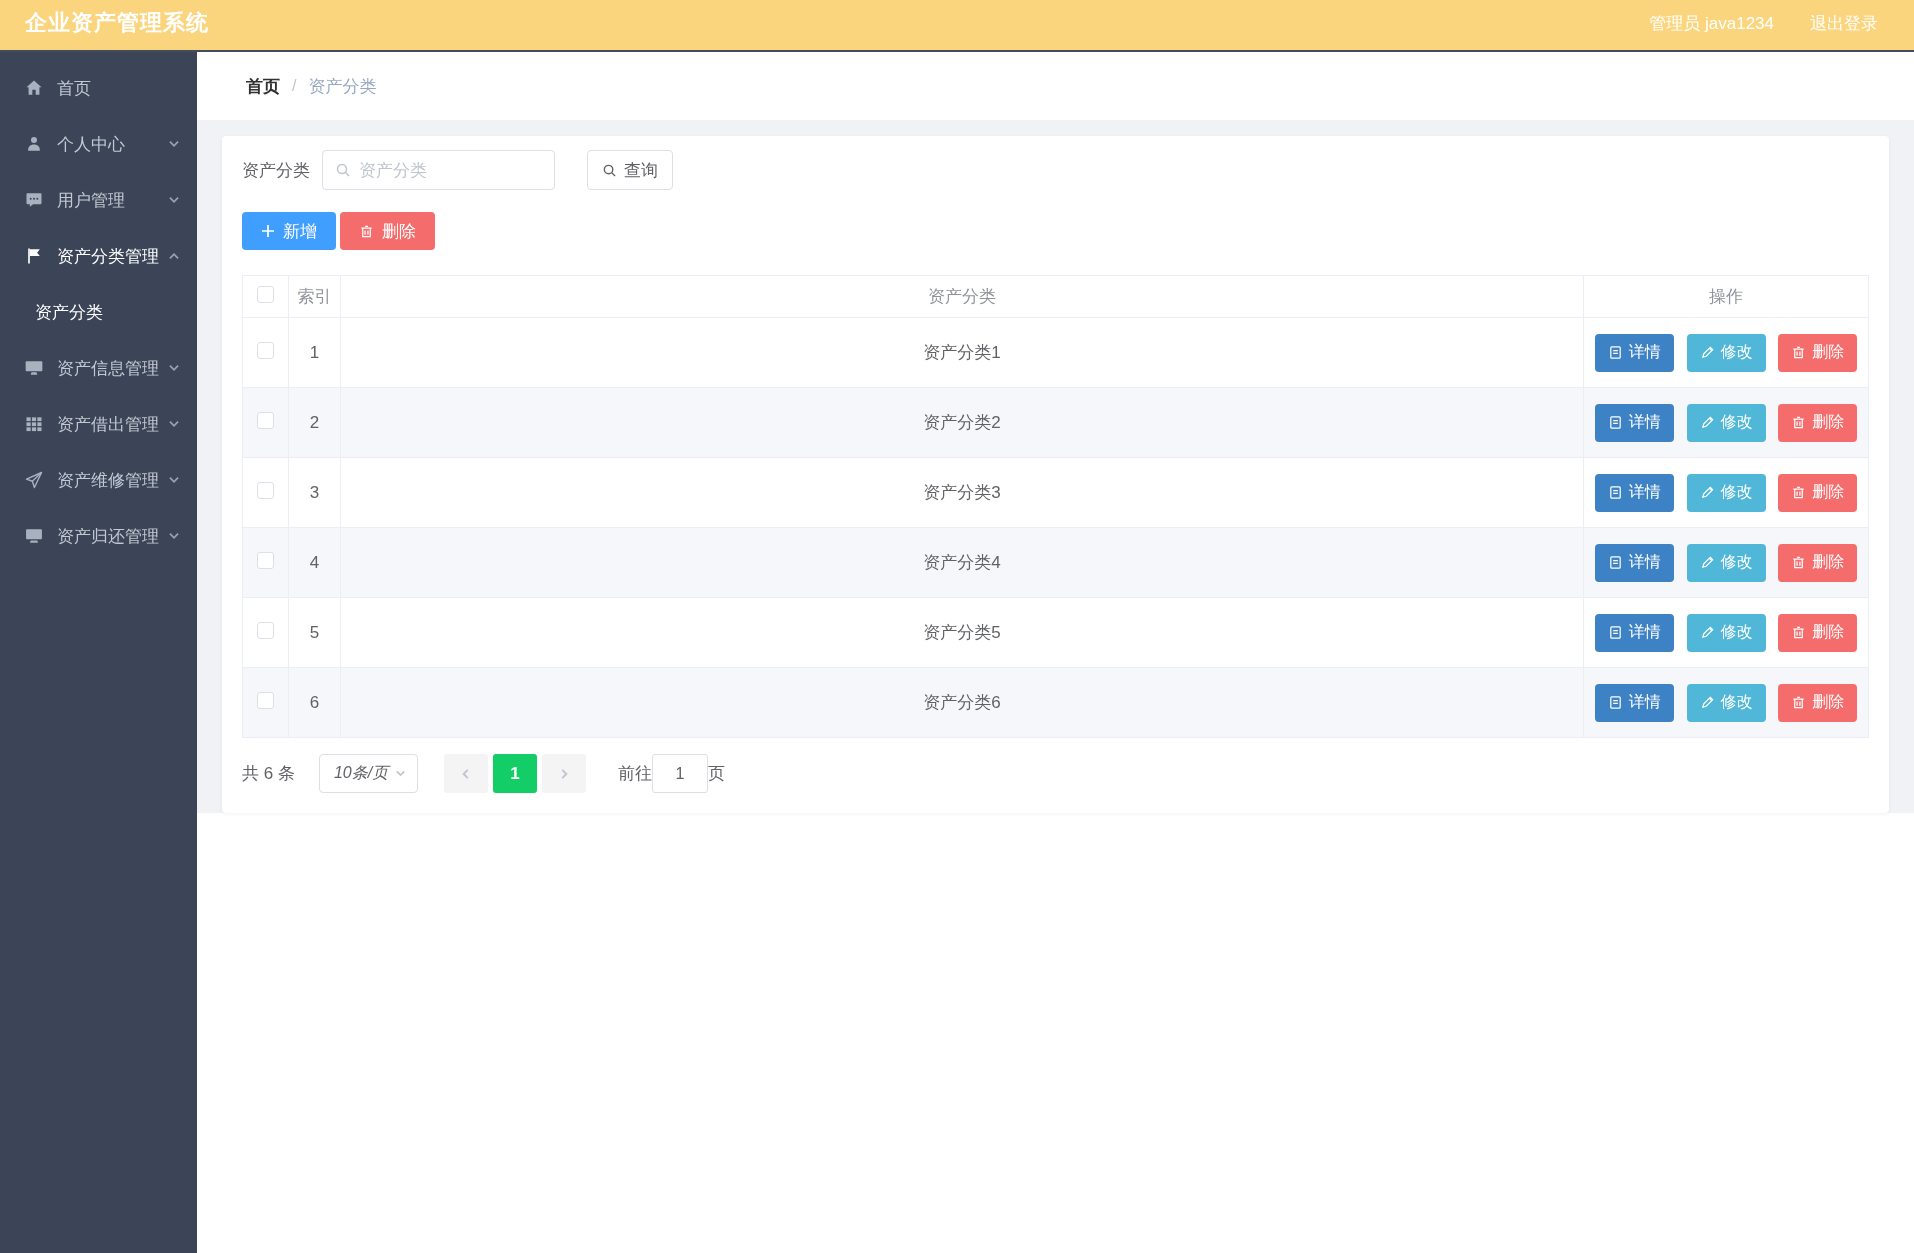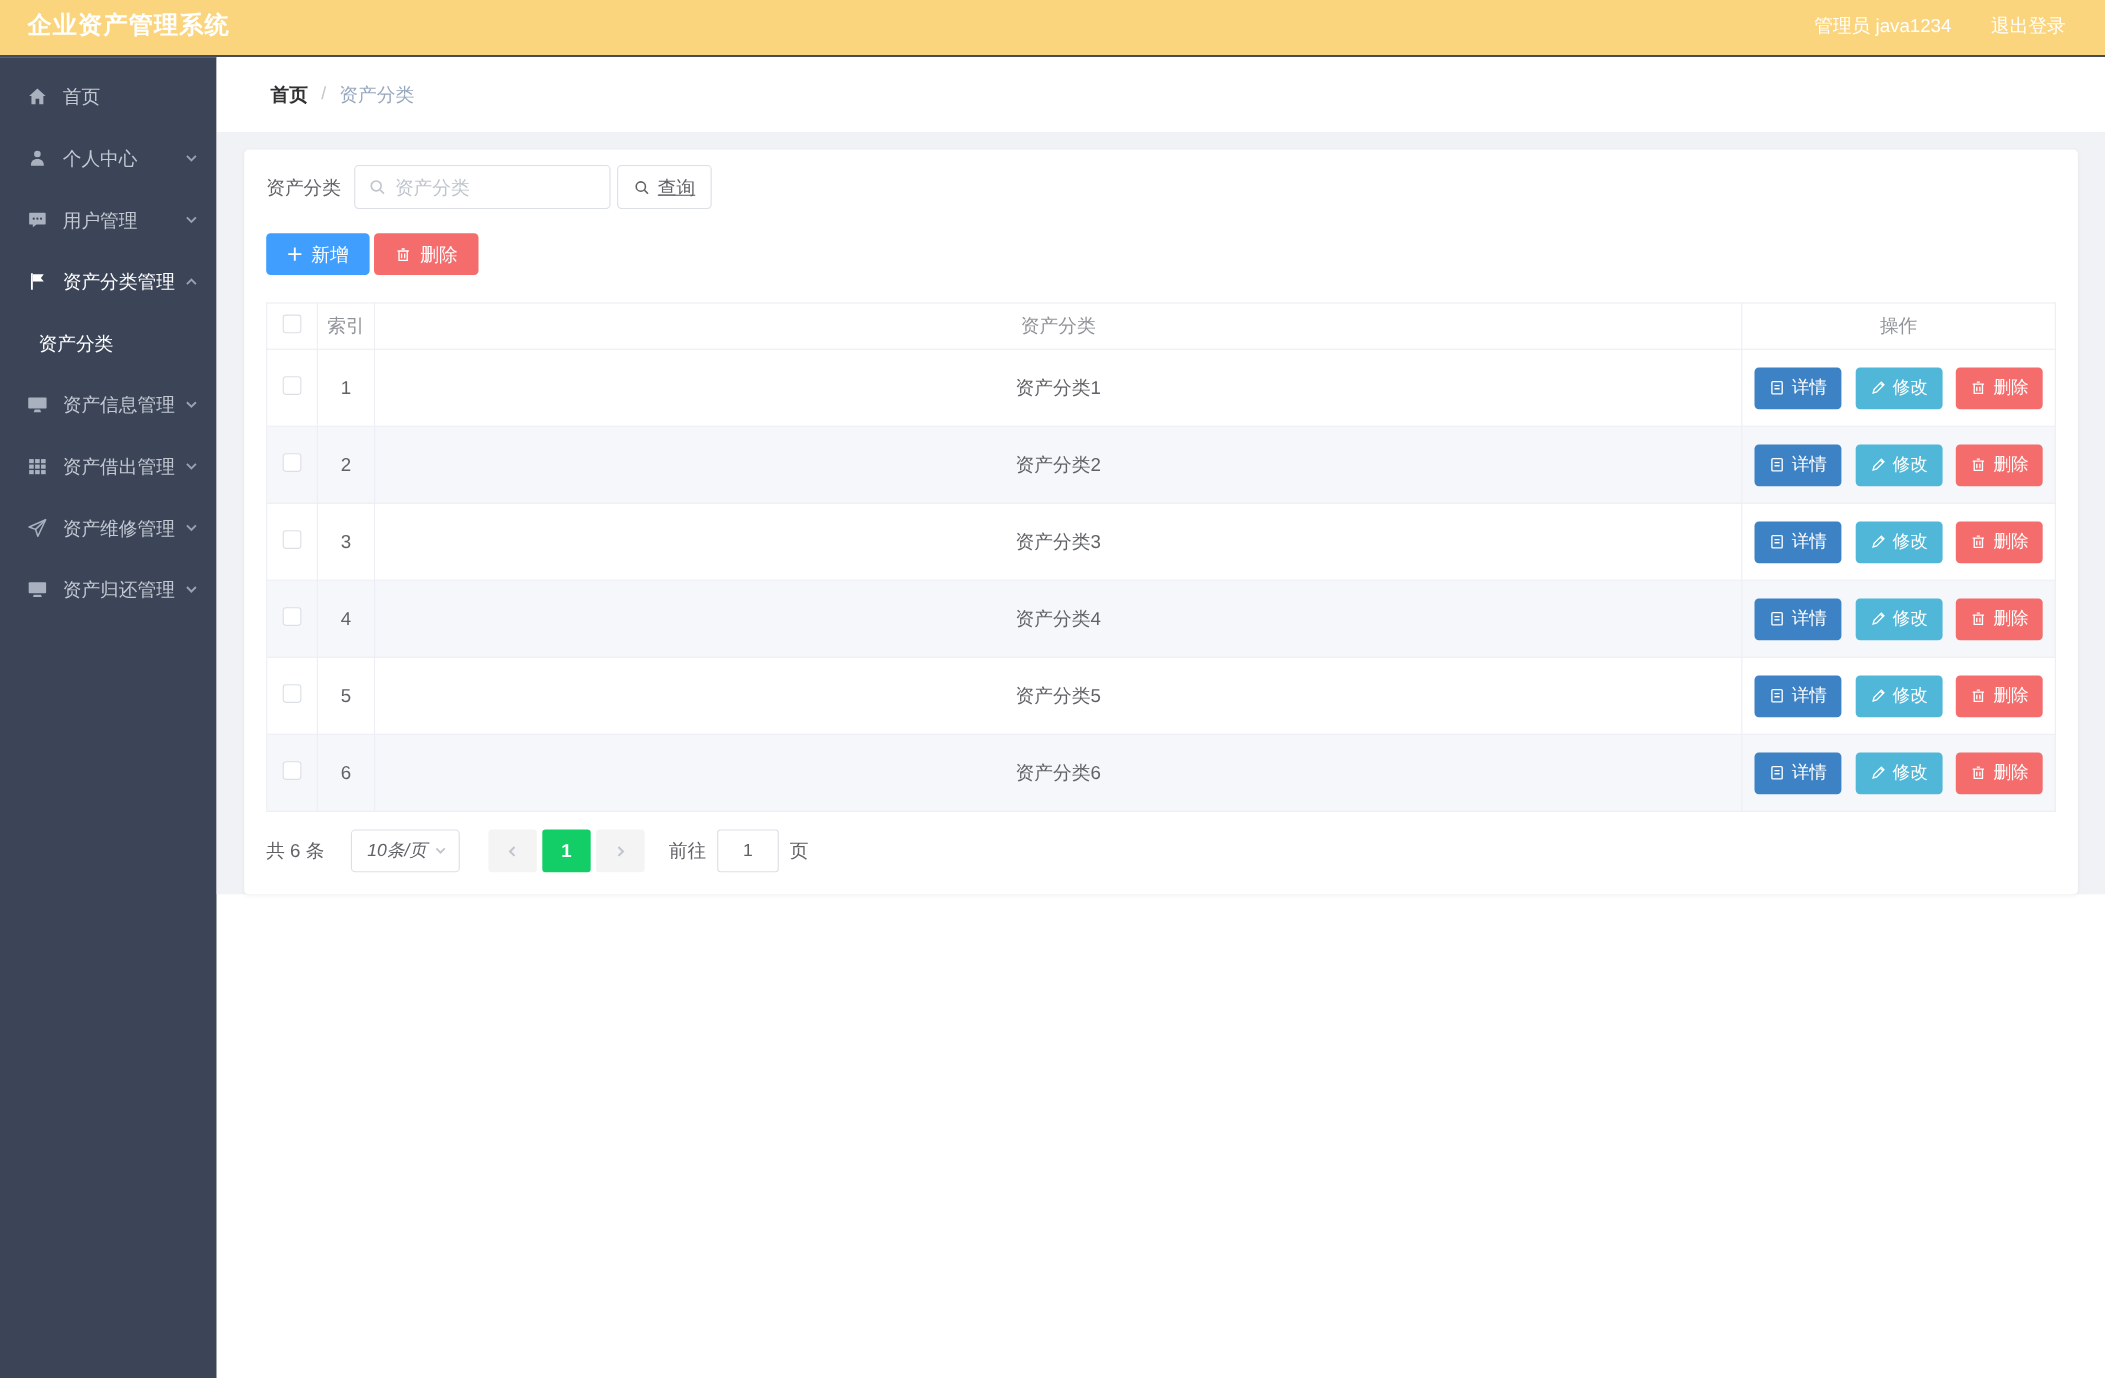--- a/index.html
+++ b/index.html
@@ -40,23 +40,23 @@
   .card { background:#fff; border-radius:4px; box-shadow:0 1px 4px rgba(0,0,0,.05);
     padding:14px 20px 20px; }
 
   
   .search-row { display:flex; align-items:center; }
   .search-label { font-size:17px; color:#606266; margin-right:12px; }
   .search-input { width:233px; height:40px; border:1px solid #dcdfe6; border-radius:4px;
     display:flex; align-items:center; padding:0 12px; background:#fff; }
   .search-input .ph { color:#bfc5ce; font-size:17px; margin-left:8px; }
   .icon-gray { color:#c0c4cc; display:flex; }
-  .query-btn { margin-left:6px; height:40px; padding:0 14px; border:1px solid #dcdfe6;
+  .query-btn { margin-left:32px; height:40px; padding:0 14px; border:1px solid #dcdfe6;
     border-radius:4px; background:#fff; color:#606266; font-size:17px;
-    display:inline-flex; align-items:center; gap:7px; cursor:pointer;text-decoration:underline; }
+    display:inline-flex; align-items:center; gap:7px; cursor:pointer; }
   .query-btn .icon-gray { color:#606266; }
 
   
   .toolbar { margin-top:22px; display:flex; }
   .btn { height:38px; border:none; border-radius:4px; color:#fff; font-size:17px;
     display:inline-flex; align-items:center; gap:8px; padding:0 19px; cursor:pointer; }
   .btn-add { background:#409eff; }
   .btn-delete { background:#f56c6c; margin-left:4px; }
 
   
@@ -77,21 +77,21 @@
   .pager-row { margin-top:16px; display:flex; align-items:center; font-size:17px; color:#606266; }
   .pg-select { margin-left:24px; width:99px; height:39px; border:1px solid #dcdfe6; border-radius:4px;
     display:flex; align-items:center; justify-content:space-between; padding:0 10px 0 14px;
     color:#606266; font-size:16px; cursor:pointer; background:#fff;font-style:italic; }
   .pg-btn { width:44px; height:39px; border-radius:3px; background:#f4f4f5; border:none;
     display:inline-flex; align-items:center; justify-content:center; color:#c0c4cc; cursor:pointer; }
   .pg-prev { margin-left:26px; }
   .pg-page { width:44px; height:39px; border-radius:3px; background:#13ce66; color:#fff;
     font-size:17px; font-weight:bold; display:inline-flex; align-items:center;
     justify-content:center; margin:0 5px; cursor:pointer; }
-  .pg-goto { margin-left:22px; display:flex; align-items:center; gap:10px; }
+  .pg-goto { margin-left:32px; display:flex; align-items:center; }
   .pg-input { width:56px; height:39px; border:1px solid #dcdfe6; border-radius:3px;
     text-align:center; font-size:16px; color:#606266; display:inline-flex;
     align-items:center; justify-content:center; background:#fff; }
   svg { display:block; }
 </style>
 </head>
 <body>
 
 <div class="topbar">
   <div class="topbar-title">企业资产管理系统</div>

